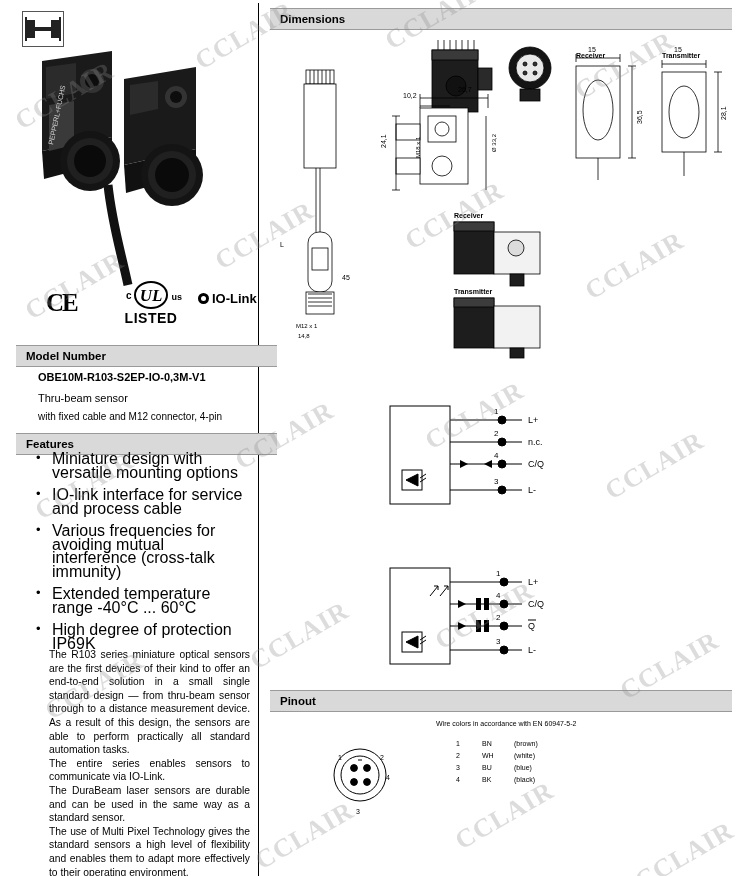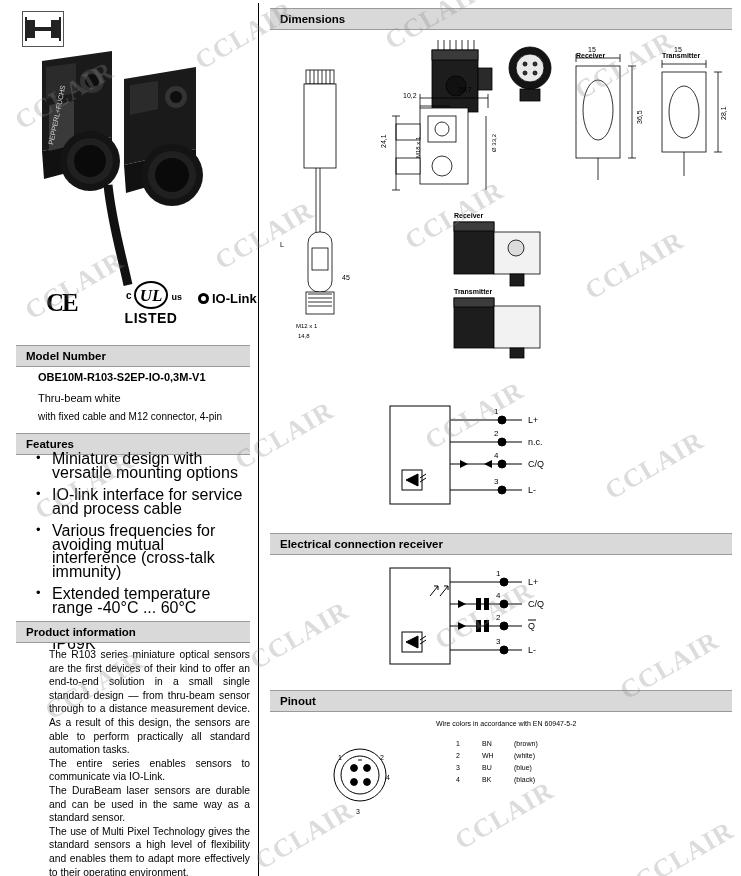--- a/index.html
+++ b/index.html
@@ -145,21 +145,21 @@
     border-top: 1px solid #9a9a9a;
     border-bottom: 1px solid #9a9a9a;
     font-weight: bold;
     font-size: 11.5px;
     padding: 4px 0 4px 10px;
     box-sizing: border-box;
   }
   .left-bar {
     position: absolute;
     left: 16px;
-    width: 234px;
+    width: 261px;
   }
 
   .model-number-val {
     position: absolute;
     left: 38px;
     top: 368px;
     font-weight: bold;
     font-size: 11px;
   }
   .model-desc1 {
@@ -320,33 +320,32 @@
         </div>
         <div class="listed">LISTED</div>
       </div>
       <div class="iolink-mark">
         <span class="dot"></span><span>IO-Link</span>
       </div>
     </div>
 
     <div class="section-bar left-bar" style="top:342px;">Model Number</div>
     <div class="model-number-val">OBE10M-R103-S2EP-IO-0,3M-V1</div>
-    <div class="model-desc1">Thru-beam white</div>
+    <div class="model-desc1">Thru-beam sensor</div>
     <div class="model-desc2">with fixed cable and M12 connector, 4-pin</div>
 
     <div class="section-bar left-bar" style="top:430px;">Features</div>
     <ul class="features-list">
       <li>Miniature design with versatile mounting options</li>
       <li>IO-link interface for service and process cable</li>
       <li>Various frequencies for avoiding mutual interference (cross-talk immunity)</li>
       <li>Extended temperature range -40°C ... 60°C</li>
       <li>High degree of protection IP69K</li>
     </ul>
 
-    <div class="section-bar left-bar" style="top:618px;">Product information</div>
     <div class="product-info-text">
       <p>The R103 series miniature optical sensors are the first devices of their kind to offer an end-to-end solution in a small single standard design — from thru-beam sensor through to a distance measurement device. As a result of this design, the sensors are able to perform practically all standard automation tasks.</p>
       <p>The entire series enables sensors to communicate via IO-Link.</p>
       <p>The DuraBeam laser sensors are durable and can be used in the same way as a standard sensor.</p>
       <p>The use of Multi Pixel Technology gives the standard sensors a high level of flexibility and enables them to adapt more effectively to their operating environment.</p>
     </div>
   </div>
 
   <div class="right-col">
 
@@ -494,21 +493,20 @@
         <text x="224" y="42" font-size="8">2</text>
         <text x="224" y="64" font-size="8">4</text>
         <text x="224" y="90" font-size="8">3</text>
         <text x="258" y="29" font-size="9">L+</text>
         <text x="258" y="51" font-size="9">n.c.</text>
         <text x="258" y="73" font-size="9">C/Q</text>
         <text x="258" y="99" font-size="9">L-</text>
       </svg>
     </div>
 
-    <div class="section-bar right-bar" style="top:533px;">Electrical connection receiver</div>
     <div class="panel recv-area">
       <svg width="462" height="120" viewBox="0 0 462 120" font-family="Liberation Sans, sans-serif">
         <g stroke="#000" fill="none" stroke-width="1">
           <rect x="120" y="8" width="60" height="96" fill="#fff"></rect>
           <rect x="132" y="72" width="20" height="20" fill="#fff"></rect>
           <path d="M136 82 L148 76 L148 88 Z" fill="#000"></path>
           <path d="M150 80 l6 -4 M150 84 l6 -4" stroke="#000"></path>
 
           <path d="M160 36 l8 -10 M168 26 l-4 0 M168 26 l0 4" stroke="#000"></path>
           <path d="M170 36 l8 -10 M178 26 l-4 0 M178 26 l0 4" stroke="#000"></path>

